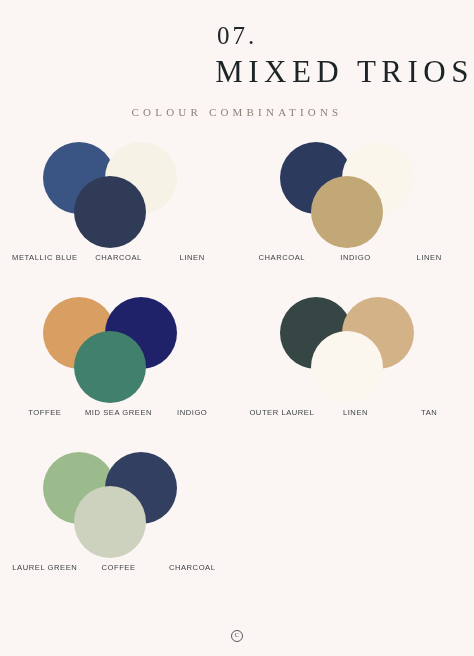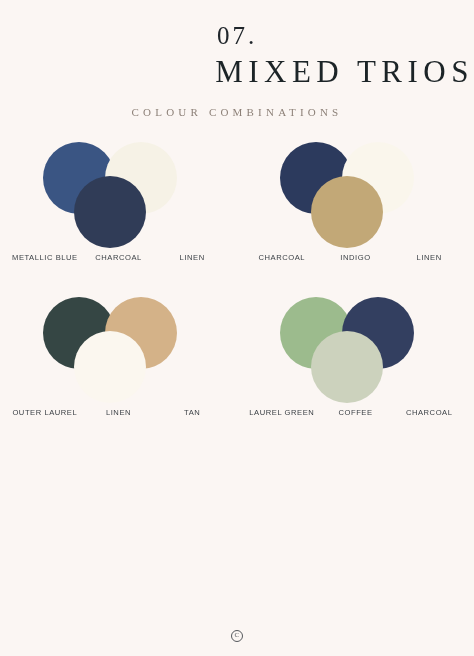--- a/index.html
+++ b/index.html
@@ -167,20 +167,32 @@
           <div class="circle right" style="background: rgb(250, 246, 236);"></div>
         </div>
         <div class="labels">
           <div class="label lbl-left">CHARCOAL</div>
           <div class="label lbl-mid">INDIGO</div>
           <div class="label lbl-right">LINEN</div>
         </div>
       </div>
       <div class="palette">
         <div class="swatches">
+          <div class="circle left" style="background: rgb(217, 158, 98);"></div>
+          <div class="circle mid" style="background: rgb(66, 128, 110);"></div>
+          <div class="circle right" style="background: rgb(31, 34, 104);"></div>
+        </div>
+        <div class="labels">
+          <div class="label lbl-left">TOFFEE</div>
+          <div class="label lbl-mid">MID SEA GREEN</div>
+          <div class="label lbl-right">INDIGO</div>
+        </div>
+      </div>
+      <div class="palette">
+        <div class="swatches">
           <div class="circle left" style="background: rgb(53, 70, 68);"></div>
           <div class="circle mid" style="background: rgb(251, 247, 239);"></div>
           <div class="circle right" style="background: rgb(212, 178, 136);"></div>
         </div>
         <div class="labels">
           <div class="label lbl-left">OUTER LAUREL</div>
           <div class="label lbl-mid">LINEN</div>
           <div class="label lbl-right">TAN</div>
         </div>
       </div>

